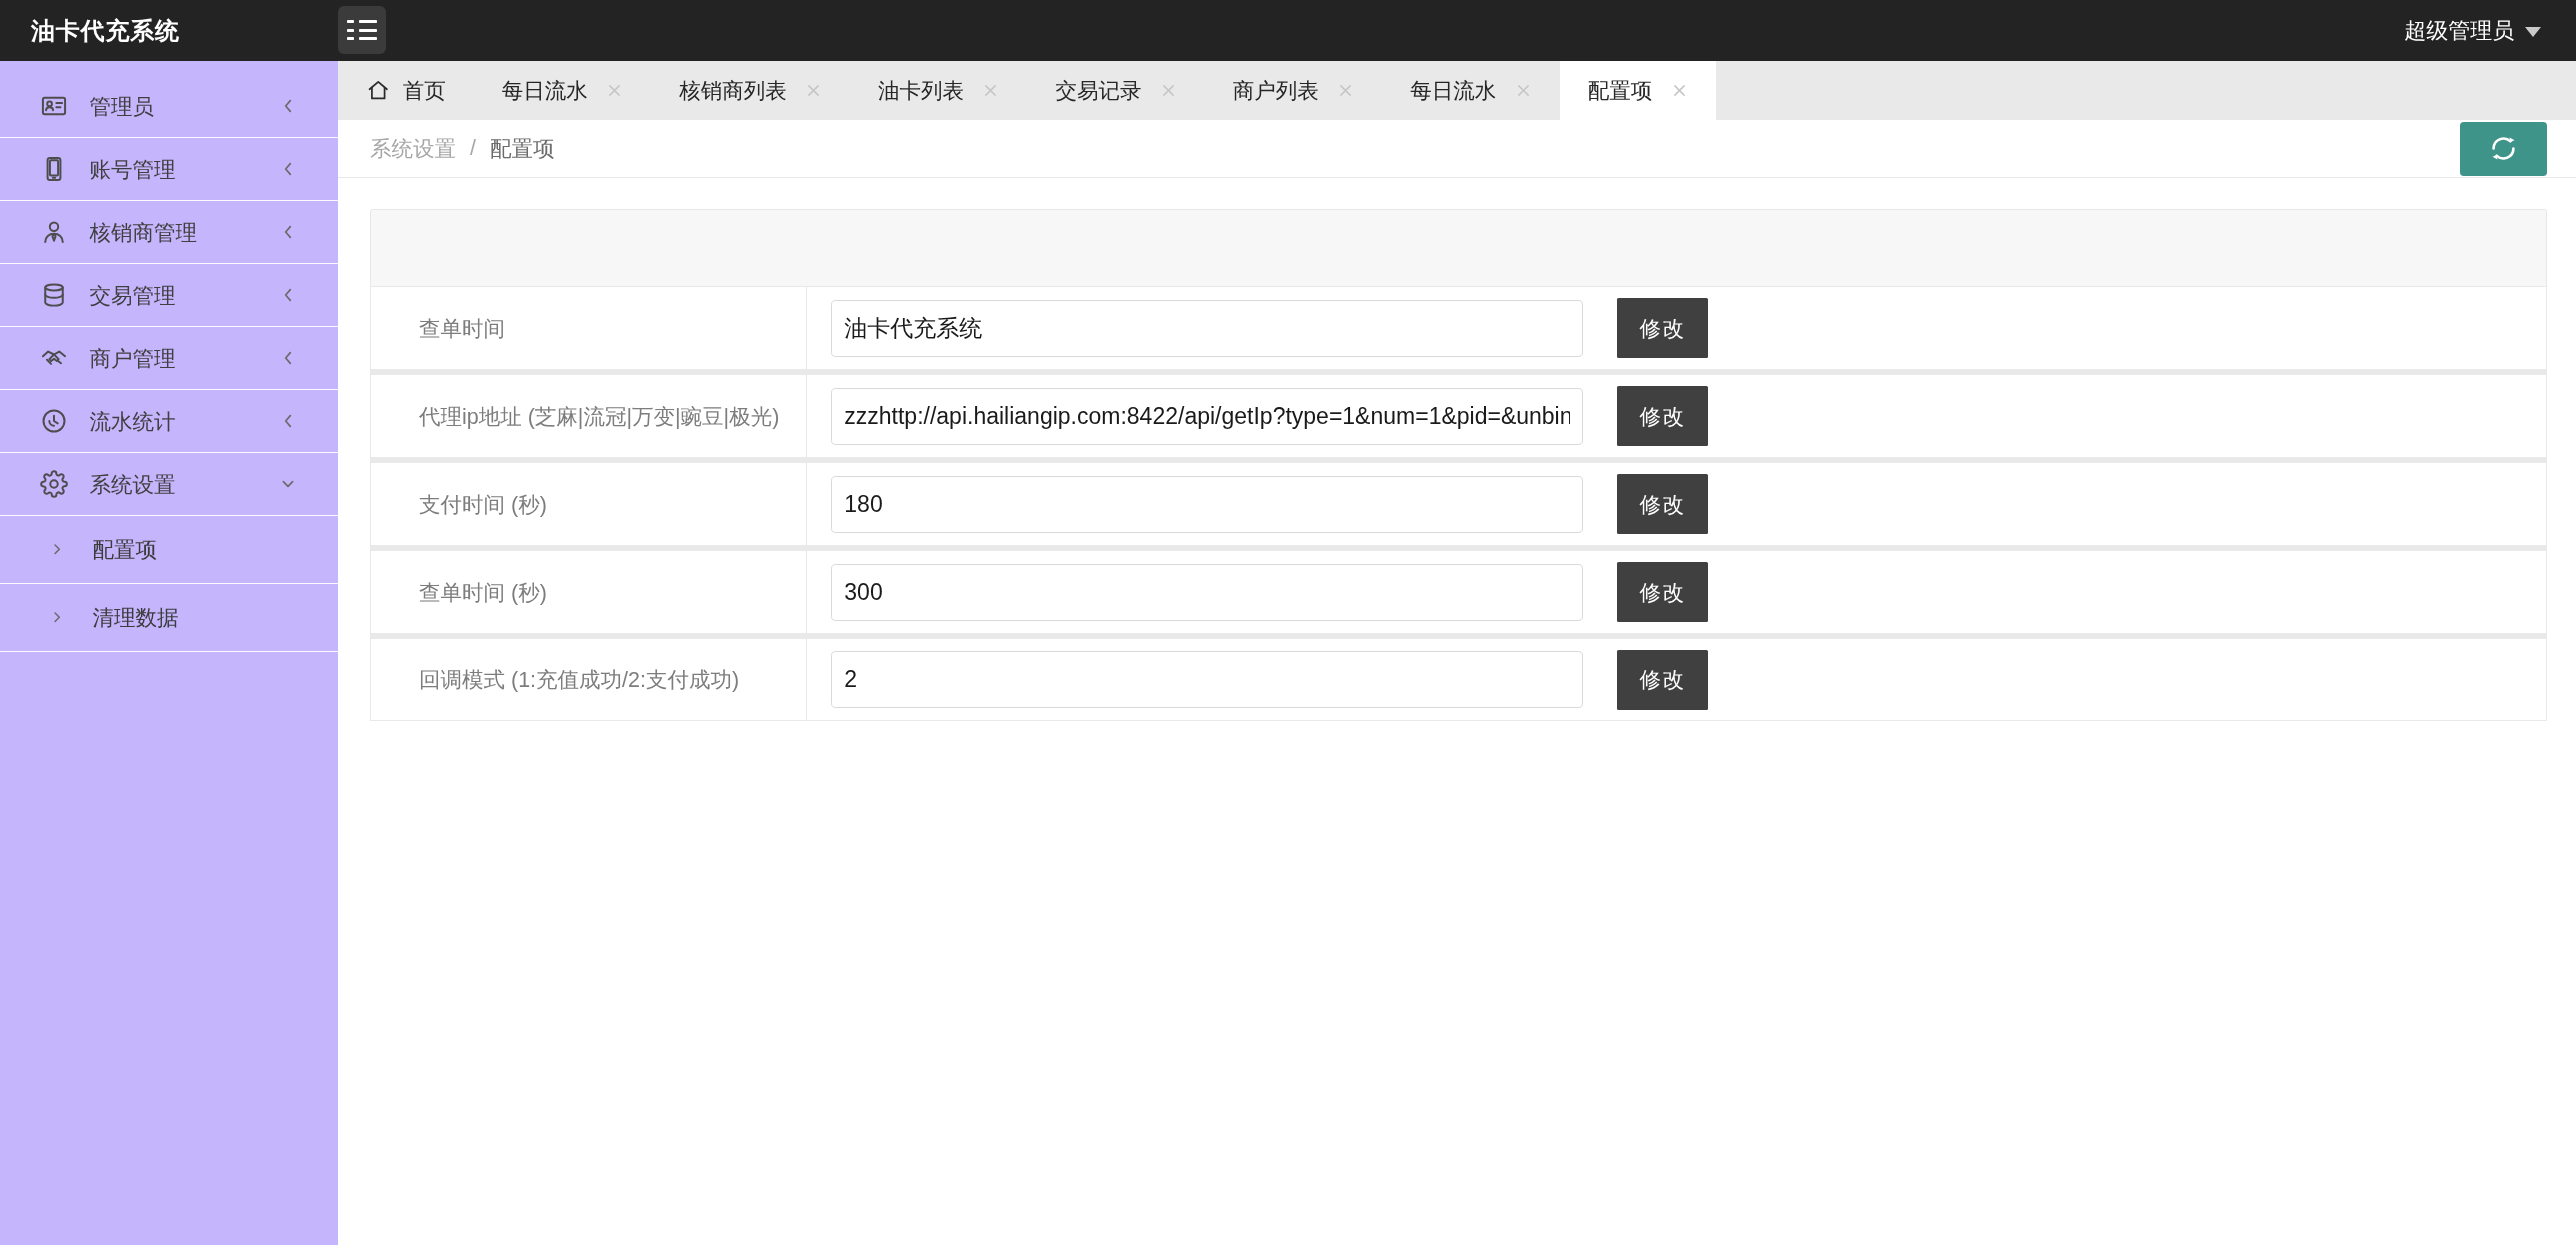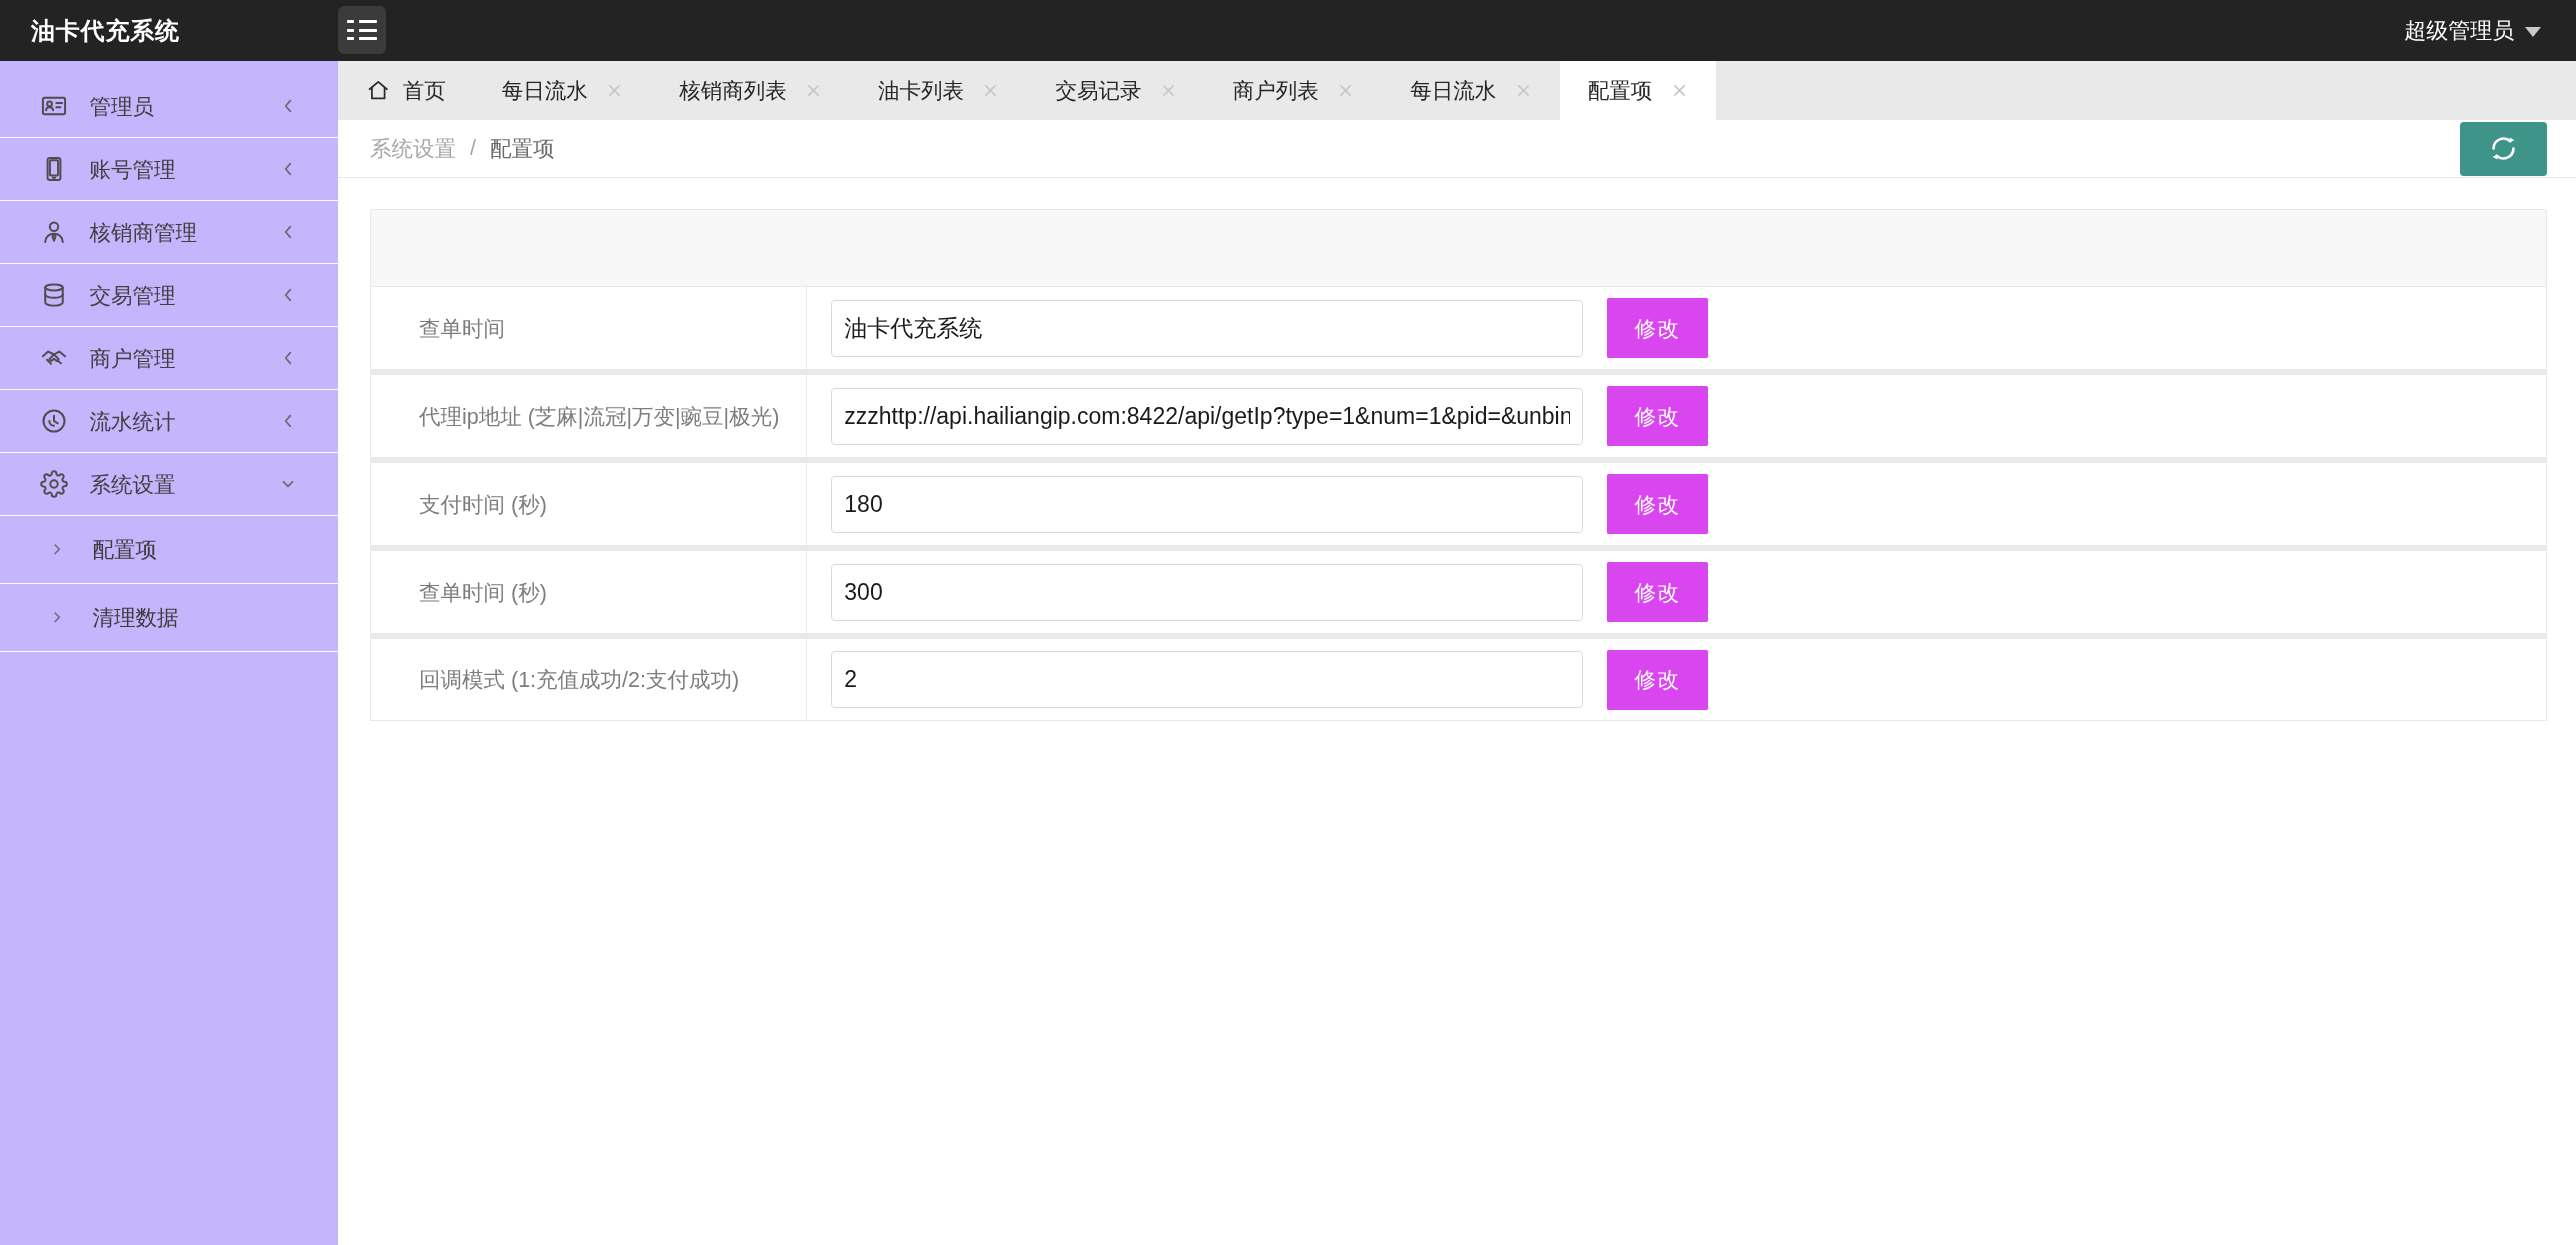--- a/index.html
+++ b/index.html
@@ -60,21 +60,21 @@
   .trow { height:82px; display:flex; align-items:stretch; background:#fff;
     border-left:0.8px solid #e8e8e8; border-right:0.8px solid #e8e8e8; }
   .trow:last-child { border-bottom:0.8px solid #e8e8e8; }
   .tdiv { height:6.1px; background:#e9e9e9; }
   .cell-label { width:436px; flex:none; border-right:0.8px solid #e8e8e8; display:flex; align-items:center; padding-left:48px; }
   .cell-label span { font-size:21.5px; color:#7d7d7d; }
   .cell-value { flex:1; display:flex; align-items:center; padding-left:24px; }
   .cfg-input { width:752px; height:57px; border:0.8px solid #d9d9d9; border-radius:4.6px; padding:0 12.3px;
     font-size:23px; color:#1a1a1a; font-family:"Liberation Sans","DejaVu Sans",sans-serif; background:#fff; outline:none;
     white-space:nowrap; overflow:hidden; }
-  .modify-btn { margin-left:24px; width:101px; height:60px; border:none; border-radius:1.5px; background:#d946ef;
+  .modify-btn { margin-left:34px; width:91px; height:60px; border:none; border-radius:1.5px; background:#404040;
     color:#fff; font-size:21.5px; cursor:pointer; font-family:"Liberation Sans","DejaVu Sans",sans-serif; letter-spacing:1.5px; }
 </style>
 </head>
 <body>
 
 <header class="topbar">
   <div class="app-title">油卡代充系统</div>
   <button class="menu-toggle">
     <span style="display:contents">
       <span class="li-row">

